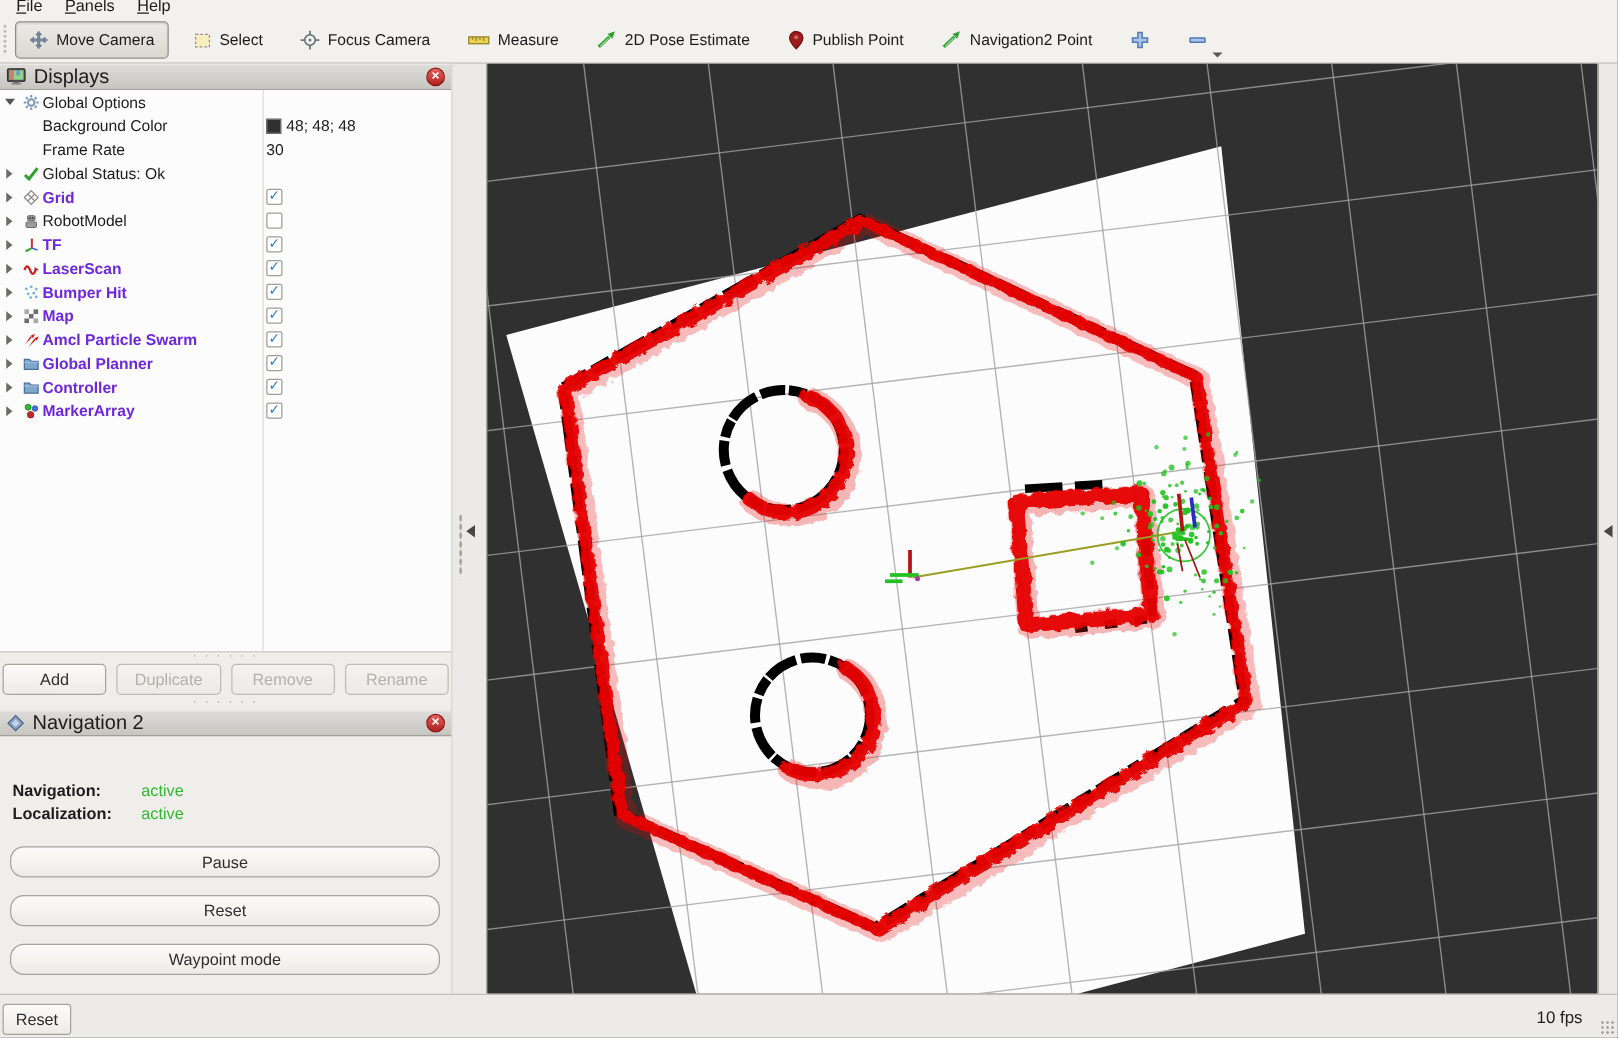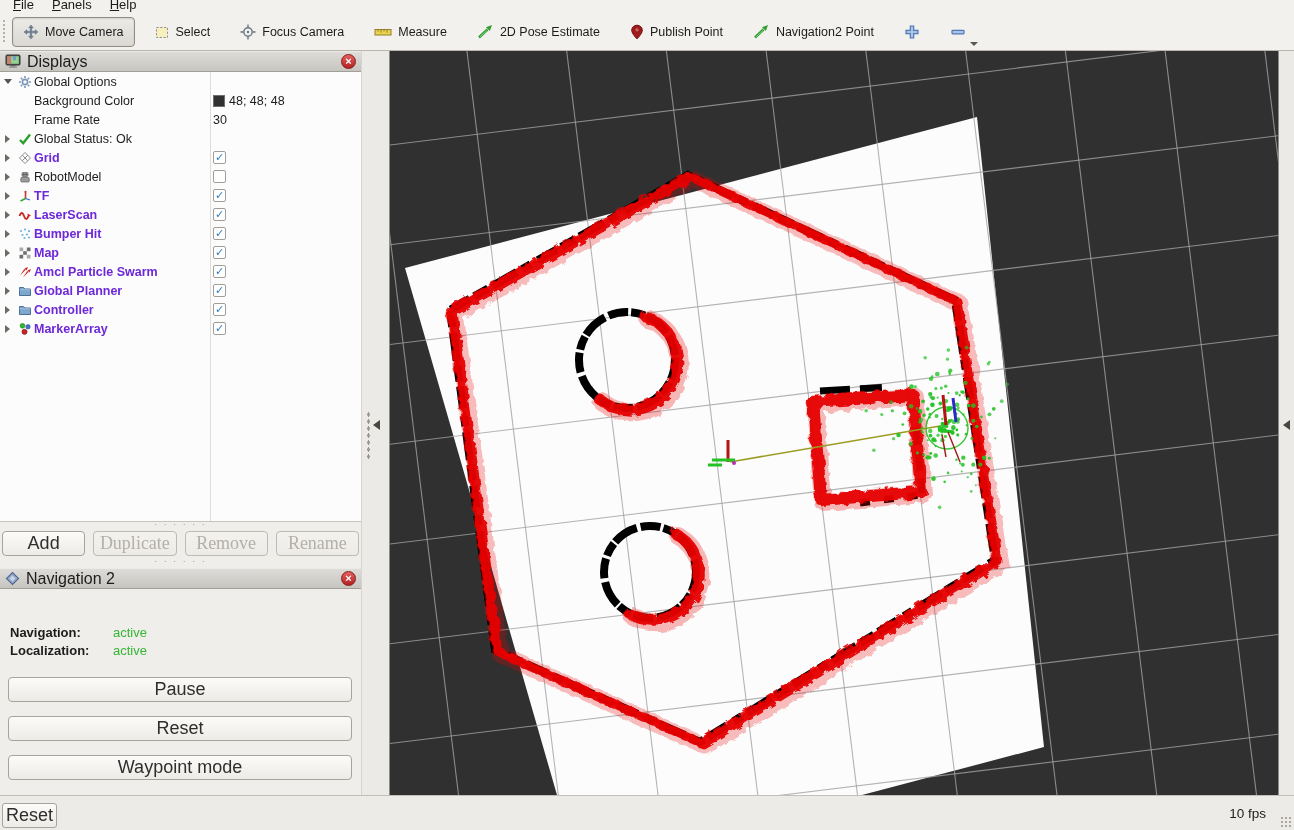--- a/index.html
+++ b/index.html
@@ -34,28 +34,28 @@
   .ticon{width:19px;display:flex;justify-content:center;align-items:center;flex:none;}
   .tlabel{white-space:nowrap;}
   .trow.on .tlabel{color:#6d28d9;font-weight:bold;}
   .tval{position:absolute;left:213px;display:flex;align-items:center;gap:4px;}
   .cb{width:13px;height:13px;box-sizing:border-box;background:#fff;border:1px solid #a19d97;border-radius:2px;
       font-size:11px;line-height:11px;text-align:center;color:#2d7bc0;font-weight:bold;}
   .swatch{width:10px;height:10px;border:1px solid #6e6e6e;display:inline-block;}
   .hgrip{position:absolute;left:0;width:361px;height:8px;text-align:center;color:#9a968f;font-size:9px;line-height:6px;letter-spacing:2px;}
   .dsp-buttons{position:absolute;top:480px;left:0;width:361px;display:flex;gap:8px;padding:0 2px;box-sizing:border-box;}
   .btn{height:25px;box-sizing:border-box;background:linear-gradient(#fcfbf9,#edebe7);border:1px solid #a7a39d;border-radius:4px;
-       font-size:18px;color:#2e2e2e;display:flex;align-items:center;justify-content:center;cursor:default;}
+       font-size:13px;color:#2e2e2e;display:flex;align-items:center;justify-content:center;cursor:default;}
   .dsp-buttons .btn{flex:1;}
-  .btn.disabled{color:#b3afa9;border-color:#beBab4;background:linear-gradient(#f4f2ee,#edebe7);font-family:Liberation Serif, serif;}
+  .btn.disabled{color:#b3afa9;border-color:#beBab4;background:linear-gradient(#f4f2ee,#edebe7);}
   .nav2-body{position:absolute;top:538px;left:0;width:361px;bottom:0;}
   .status-row{position:absolute;left:10px;display:flex;font-size:13px;}
   .status-label{font-weight:bold;width:103px;}
   .status-value{font-weight:normal;}
-  .nav2-btn{position:absolute;left:8px;width:344px;height:25px;}
+  .nav2-btn{position:absolute;left:8px;width:344px;height:25px;border-radius:11px;}
   
   .vsplit{position:absolute;top:51px;left:361px;width:29px;height:744px;background:#eceae6;box-sizing:border-box;
           border-left:1px solid #d8d5d0;border-right:1px solid #8e8a84;}
   .vdots{position:absolute;left:5px;top:360px;width:3px;height:50px;
          background-image:radial-gradient(#9a968f 1px,transparent 1.2px);background-size:3px 7px;}
   .arr-left{width:0;height:0;border-right:7px solid #4a4742;border-top:5px solid transparent;border-bottom:5px solid transparent;position:absolute;}
   .viewport{position:absolute;top:51px;left:390px;width:888px;height:744px;background:var(--vp-bg);}
   .right-strip{position:absolute;top:51px;right:0;width:16px;height:744px;background:#eceae6;border-left:1px solid #8e8a84;box-sizing:border-box;}
   
   .statusbar{position:absolute;left:0;right:0;bottom:0;height:35px;background:#edebe7;border-top:1px solid #c2bfb9;box-sizing:border-box;}

